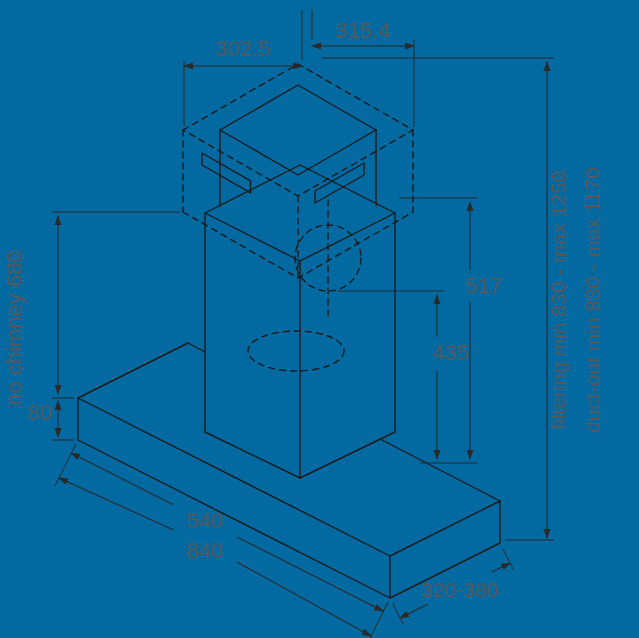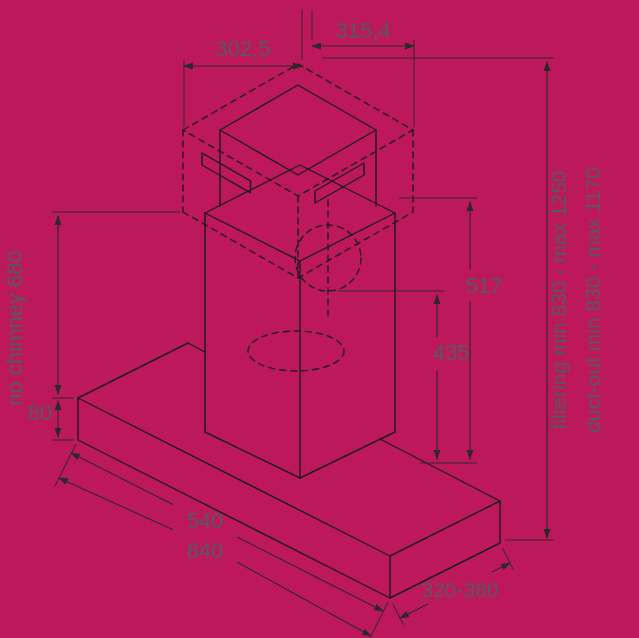--- a/index.html
+++ b/index.html
@@ -1,19 +1,19 @@
 <!DOCTYPE html>
 <html><head>
 <meta charset="utf-8">
 <style>
   html,body{margin:0;padding:0;background:#ffffff;}
   .stage{
     position:relative;
     width:639px;height:638px;
-    background:#be185d;
+    background:#0369a1;
     font-family:"Liberation Sans", sans-serif;
     overflow:hidden;
   }
   svg{display:block;}
   .draw{stroke:#1c1c1c;stroke-width:1.4;fill:none;stroke-linecap:round;stroke-linejoin:round;}
   .draw-dash{stroke:#1c1c1c;stroke-width:1.4;fill:none;stroke-dasharray:6 5;stroke-linecap:round;stroke-linejoin:round;}
   .dim{stroke:#2a2a2a;stroke-width:1.1;fill:none;}
   .ext{stroke:#2a2a2a;stroke-width:1;fill:none;}
   .lbl{fill:#58595b;font-size:22px;font-family:"Liberation Sans", sans-serif;}
   .lbl-sm{fill:#58595b;font-size:21px;font-family:"Liberation Sans", sans-serif;}

